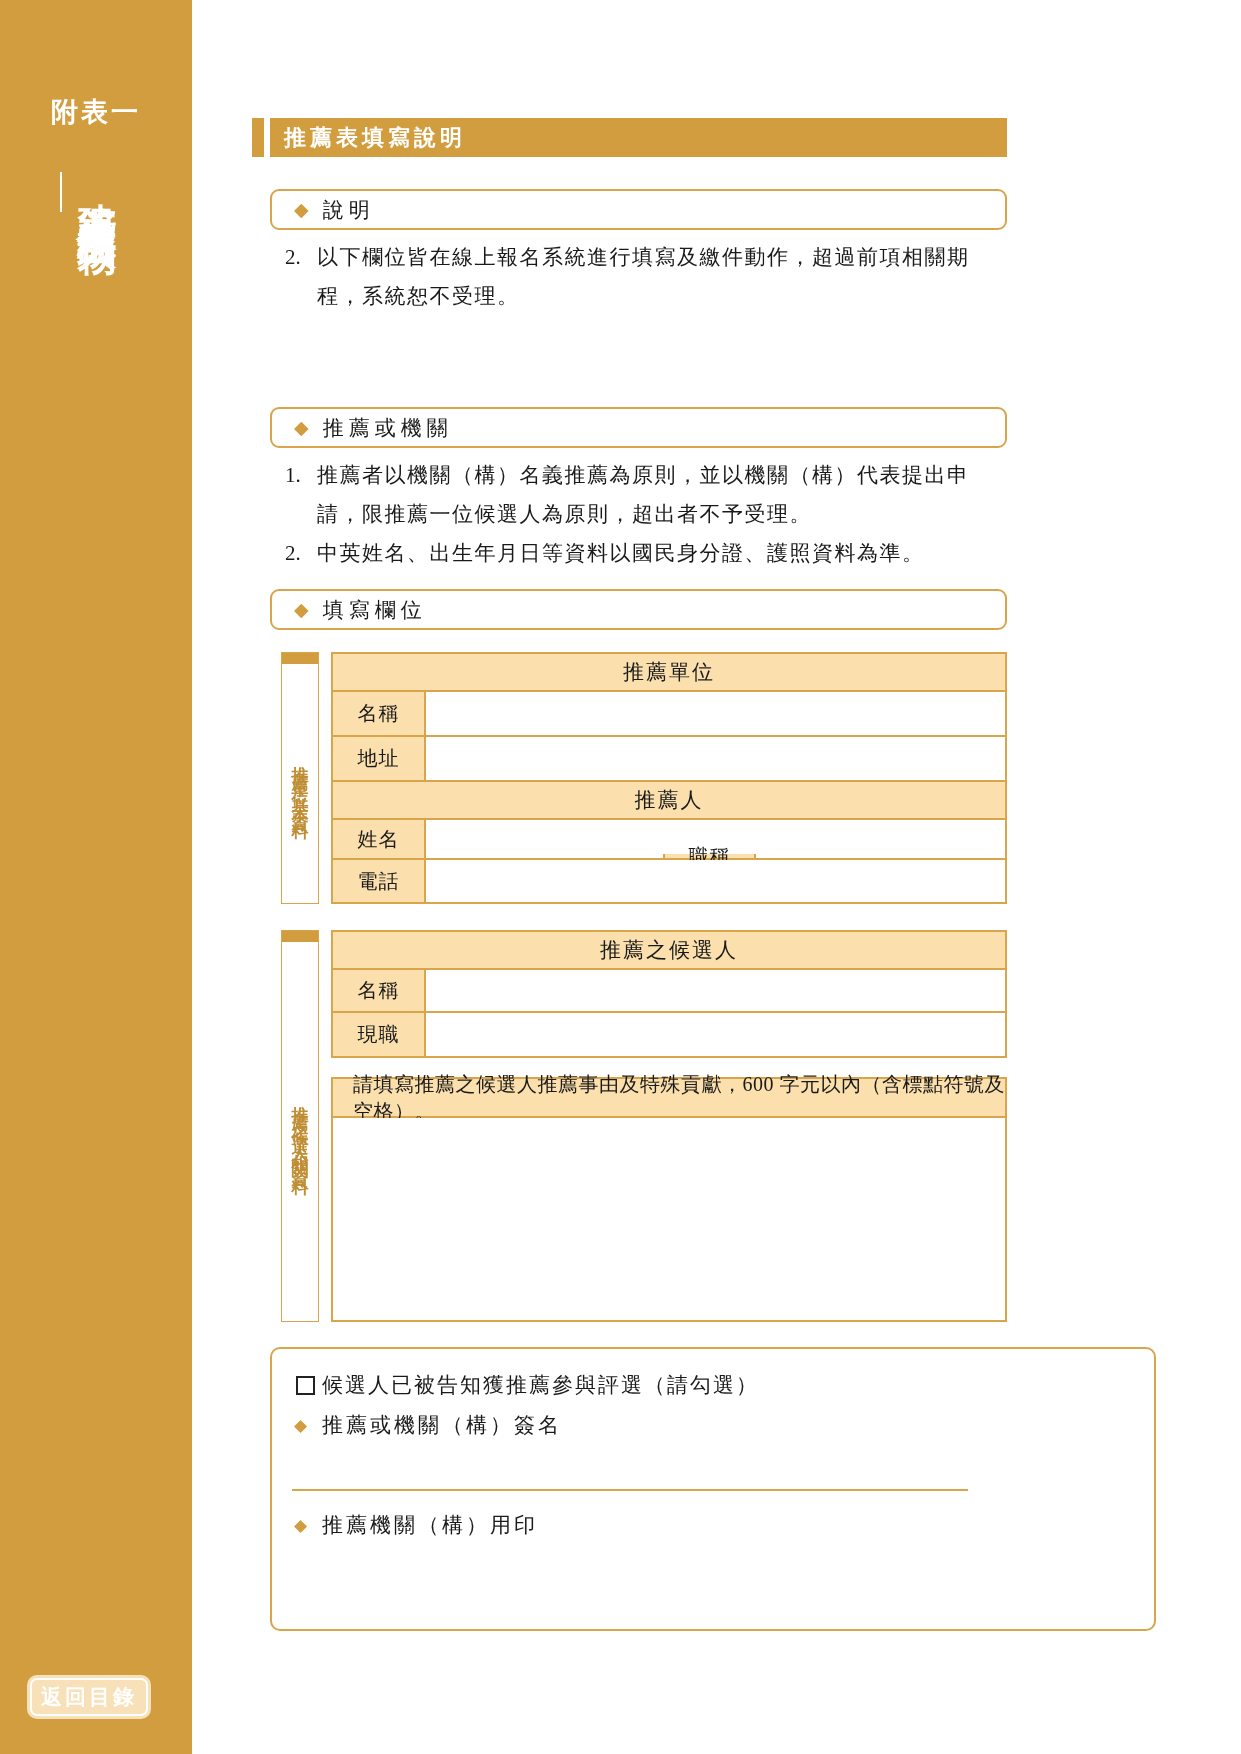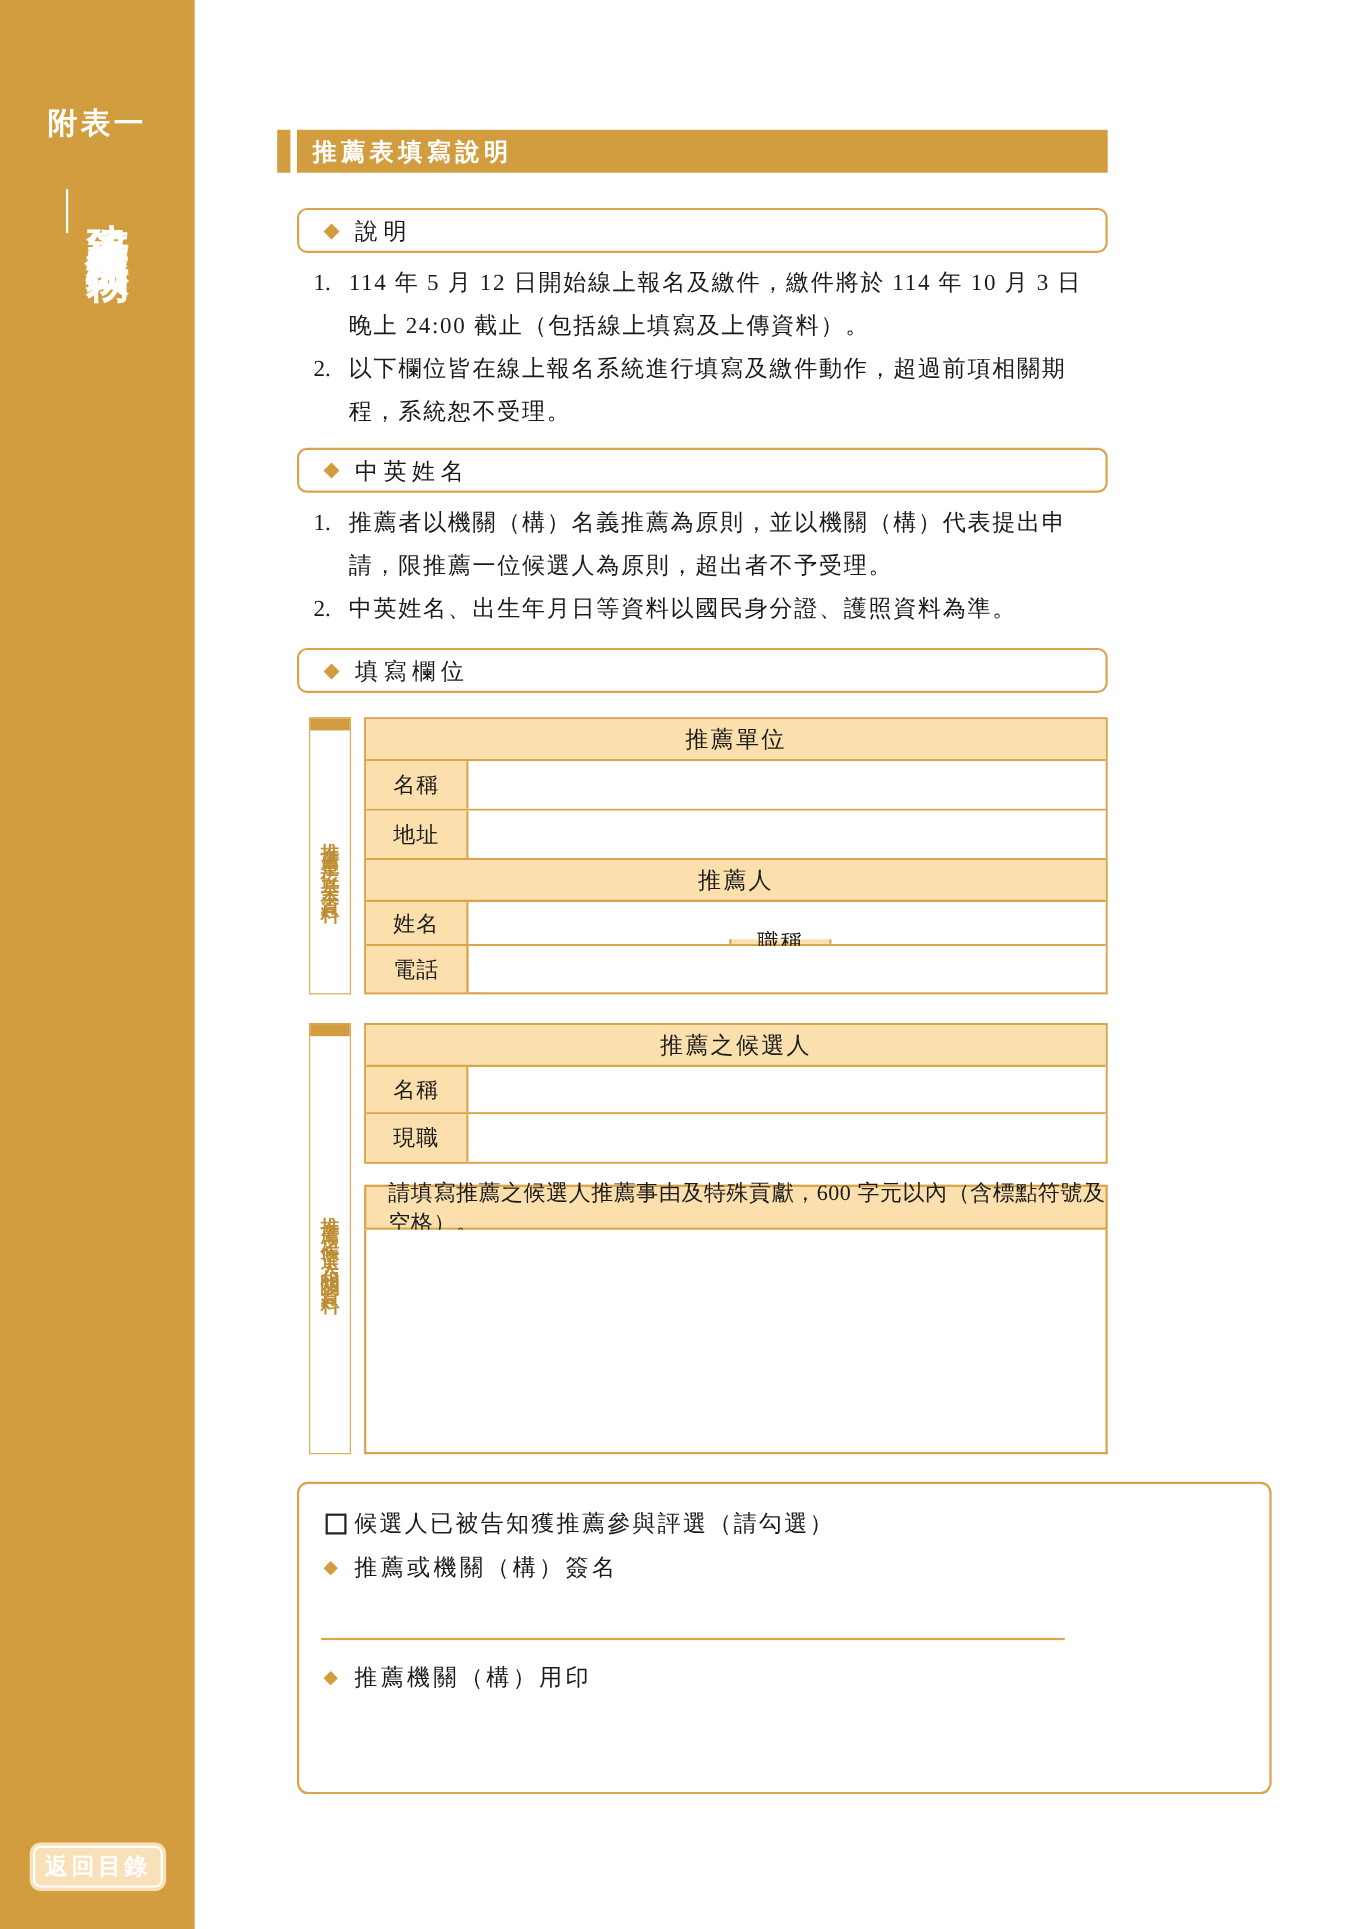--- a/index.html
+++ b/index.html
@@ -11,21 +11,21 @@
     --striptext:#BF8D33;
   }
   *{margin:0;padding:0;box-sizing:border-box;}
   body{
     font-family:"Liberation Serif","DejaVu Serif",serif;
     background:#fff;color:var(--ink);
   }
   .page{position:relative;width:1241px;height:1754px;background:#fff;overflow:hidden;}
 
   
-  .sidebar{position:absolute;left:0;top:0;width:177px;height:1754px;background:var(--gold);}
+  .sidebar{position:absolute;left:0;top:0;width:192px;height:1754px;background:var(--gold);}
   .appendix{position:absolute;top:94px;left:0;width:100%;text-align:center;
     color:#fff;font-size:27px;font-weight:bold;letter-spacing:3px;}
   .vtitle-wrap{position:absolute;left:60px;top:172px;display:flex;align-items:stretch;}
   .vrule{width:2px;background:#fff;margin-right:16px;}
   .vtitle{writing-mode:vertical-rl;text-orientation:upright;
     color:#fff;font-size:39px;font-weight:bold;letter-spacing:5px;line-height:1;}
   .back-btn{position:absolute;left:27px;top:1675px;width:124px;height:44px;
     background:var(--btnfill);border-radius:10px;display:flex;align-items:center;justify-content:center;cursor:pointer;}
   .back-btn-inner{border:2px solid #fff;border-radius:7px;padding:3px 9px;
     color:#fff;font-weight:bold;font-size:21px;letter-spacing:3px;white-space:nowrap;}
@@ -103,30 +103,27 @@
 
   <div class="accent-bar"></div>
   <div class="title-bar">推薦表填寫說明</div>
 
   <div class="sec-box" style="top:189px;">
     <span class="diamond">◆</span>
     <span class="sec-label">說明</span>
   </div>
   <div class="olist" style="top:238px;">
     <div class="oitem">
-      <span class="onum">1.</span><span>114 年 5 月 12 日開始線上報名及繳件，繳件將於 114 年 10 月 3 日晚上 24:00 截止（包括線上填寫及上傳資料）。</span>
-    </div>
-    <div class="oitem">
       <span class="onum">2.</span><span>以下欄位皆在線上報名系統進行填寫及繳件動作，超過前項相關期程，系統恕不受理。</span>
     </div>
   </div>
 
   <div class="sec-box" style="top:407px;">
     <span class="diamond">◆</span>
-    <span class="sec-label">中英姓名</span>
+    <span class="sec-label">推薦或機關</span>
   </div>
   <div class="olist" style="top:456px;">
     <div class="oitem">
       <span class="onum">1.</span><span>推薦者以機關（構）名義推薦為原則，並以機關（構）代表提出申請，限推薦一位候選人為原則，超出者不予受理。</span>
     </div>
     <div class="oitem">
       <span class="onum">2.</span><span>中英姓名、出生年月日等資料以國民身分證、護照資料為準。</span>
     </div>
   </div>
 

